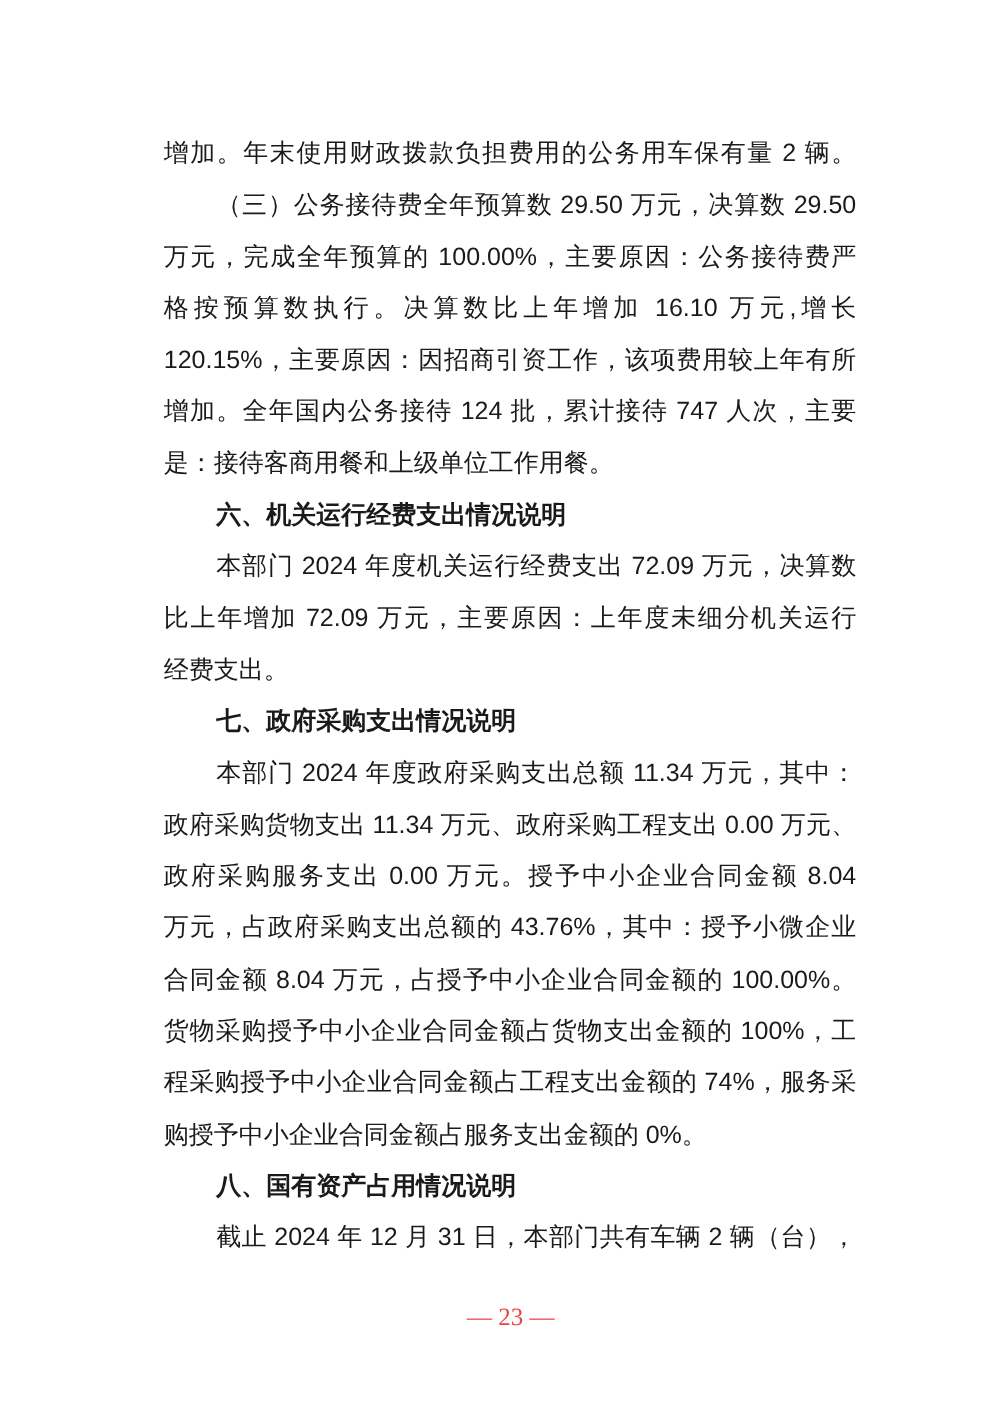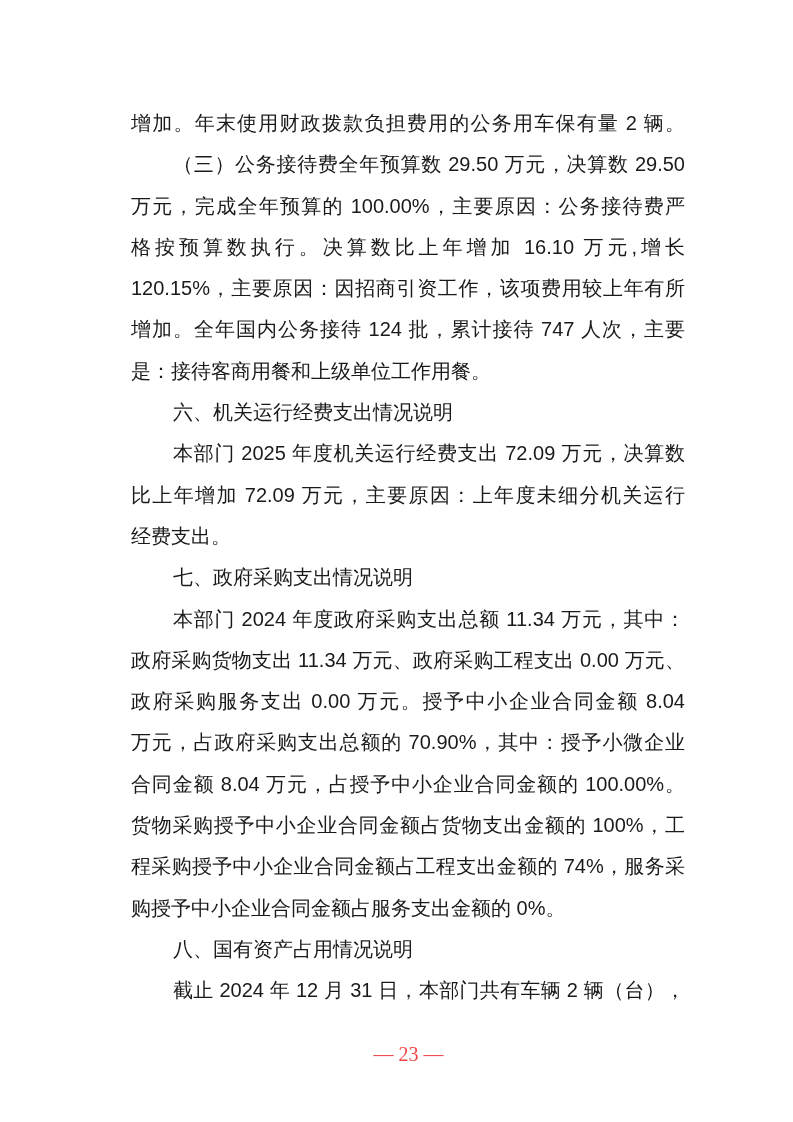--- a/index.html
+++ b/index.html
@@ -34,21 +34,21 @@
     text-align-last: justify;
     text-justify: inter-character;
   }
   
   .last {
     text-align: right;
     text-align-last: left;
   }
   
   .h {
-    font-weight: 400;
+    font-weight: 700;
     text-align: right;
     text-align-last: left;
   }
   
   .ind { text-indent: 42px; }
   .footer {
     position: absolute; left: 0; top: 1043px;
     width: 793px;
     text-align: center;
     font-family: "Liberation Serif", serif;
@@ -62,28 +62,28 @@
 <div class="page">
   <div class="doc">
     <div class="line j">增加。年末使用财政拨款负担费用的公务用车保有量 2 辆。</div>
     <div class="line j ind">（三）公务接待费全年预算数 29.50 万元，决算数 29.50</div>
     <div class="line j">万元，完成全年预算的 100.00%，主要原因：公务接待费严</div>
     <div class="line j">格按预算数执行。决算数比上年增加 16.10 万元,增长</div>
     <div class="line j">120.15%，主要原因：因招商引资工作，该项费用较上年有所</div>
     <div class="line j">增加。全年国内公务接待 124 批，累计接待 747 人次，主要</div>
     <div class="line last">是：接待客商用餐和上级单位工作用餐。</div>
     <div class="line h ind">六、机关运行经费支出情况说明</div>
-    <div class="line j ind">本部门 2025 年度机关运行经费支出 72.09 万元，决算数</div>
+    <div class="line j ind">本部门 2024 年度机关运行经费支出 72.09 万元，决算数</div>
     <div class="line j">比上年增加 72.09 万元，主要原因：上年度未细分机关运行</div>
     <div class="line last">经费支出。</div>
     <div class="line h ind">七、政府采购支出情况说明</div>
     <div class="line j ind">本部门 2024 年度政府采购支出总额 11.34 万元，其中：</div>
     <div class="line j">政府采购货物支出 11.34 万元、政府采购工程支出 0.00 万元、</div>
     <div class="line j">政府采购服务支出 0.00 万元。授予中小企业合同金额 8.04</div>
-    <div class="line j">万元，占政府采购支出总额的 70.90%，其中：授予小微企业</div>
+    <div class="line j">万元，占政府采购支出总额的 43.76%，其中：授予小微企业</div>
     <div class="line j">合同金额 8.04 万元，占授予中小企业合同金额的 100.00%。</div>
     <div class="line j">货物采购授予中小企业合同金额占货物支出金额的 100%，工</div>
     <div class="line j">程采购授予中小企业合同金额占工程支出金额的 74%，服务采</div>
     <div class="line last">购授予中小企业合同金额占服务支出金额的 0%。</div>
     <div class="line h ind">八、国有资产占用情况说明</div>
     <div class="line j ind">截止 2024 年 12 月 31 日，本部门共有车辆 2 辆（台），</div>
   </div>
   <div class="footer">— 23 —</div>
 </div>
 

